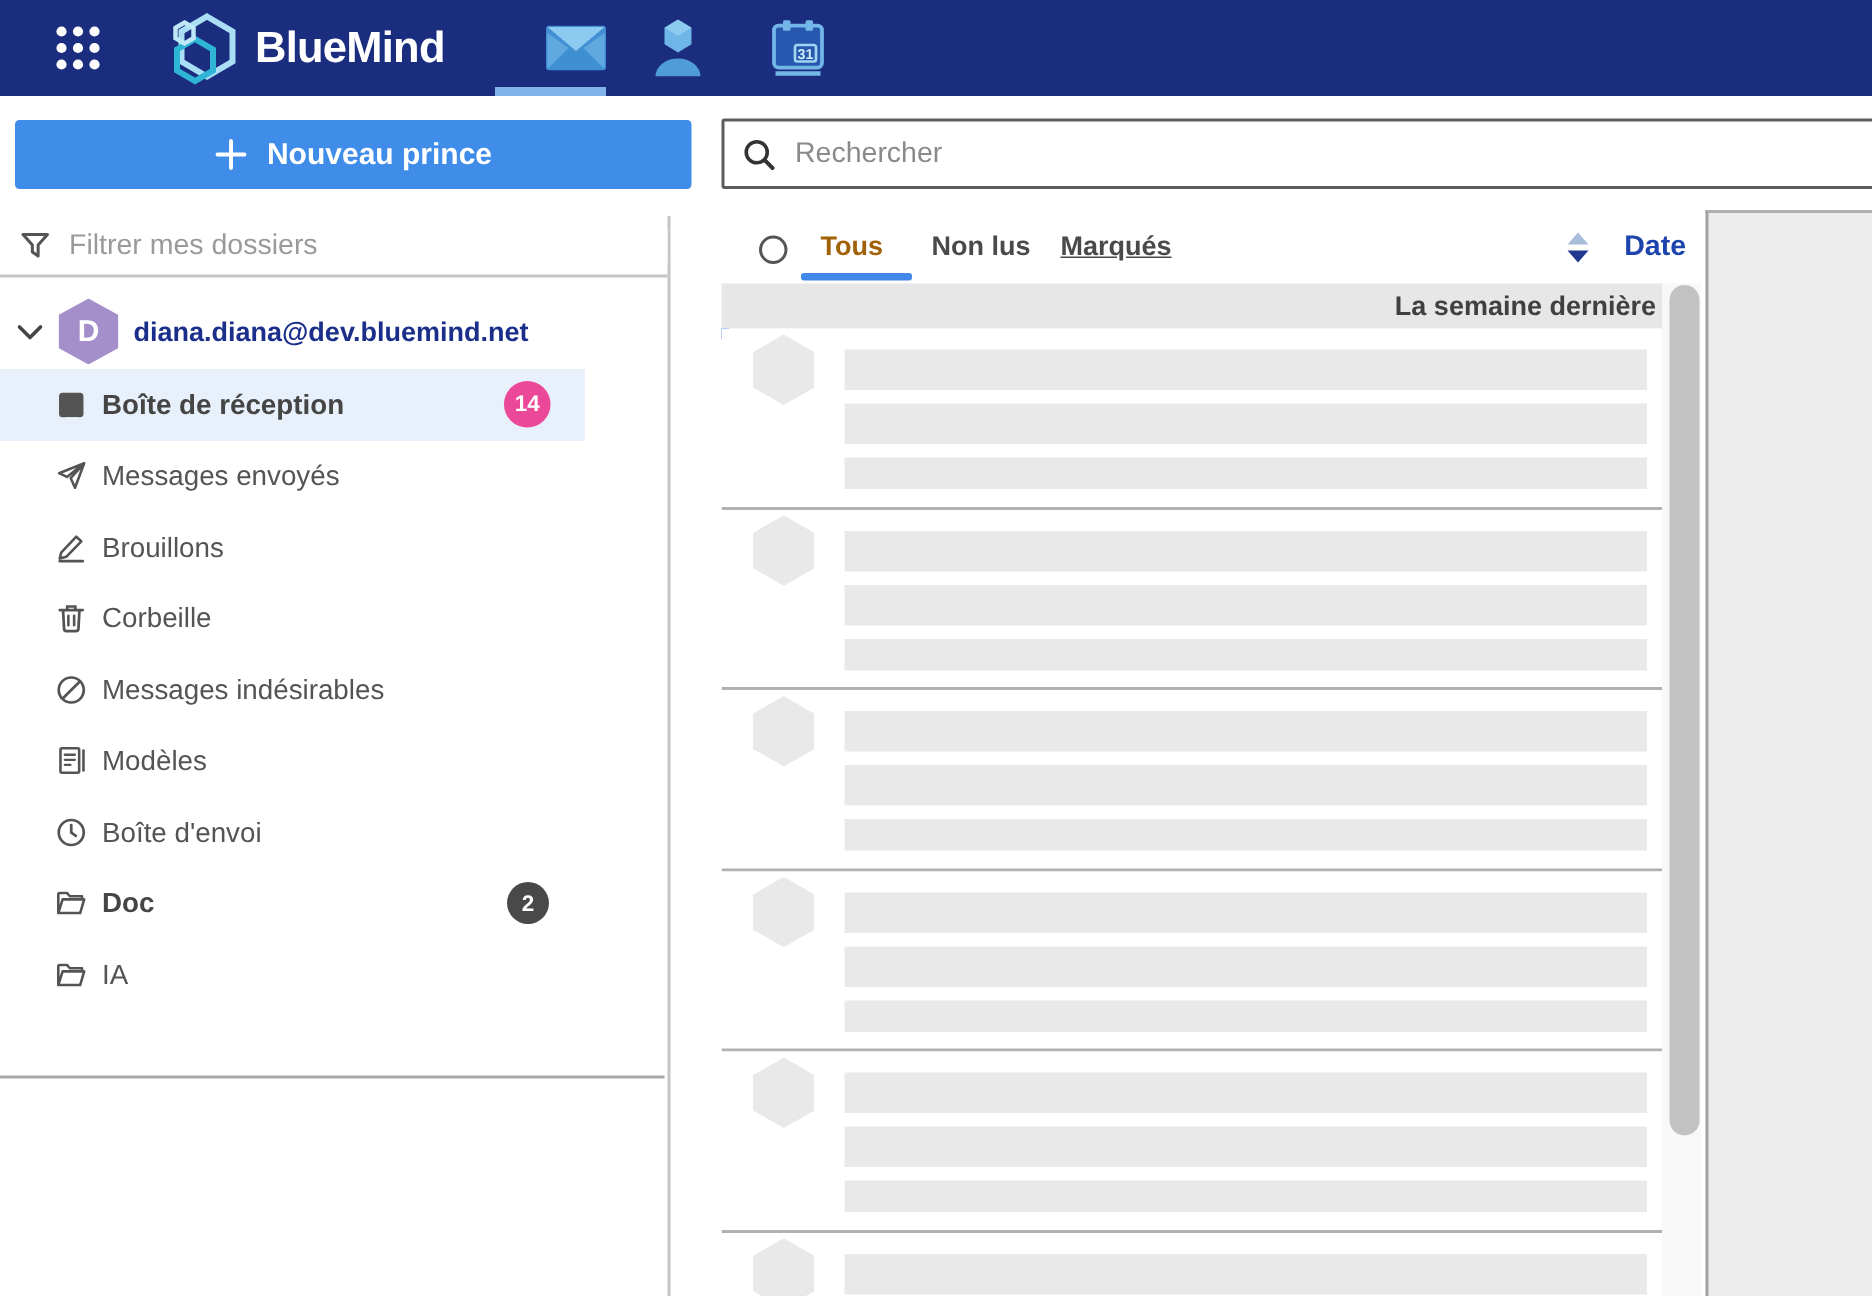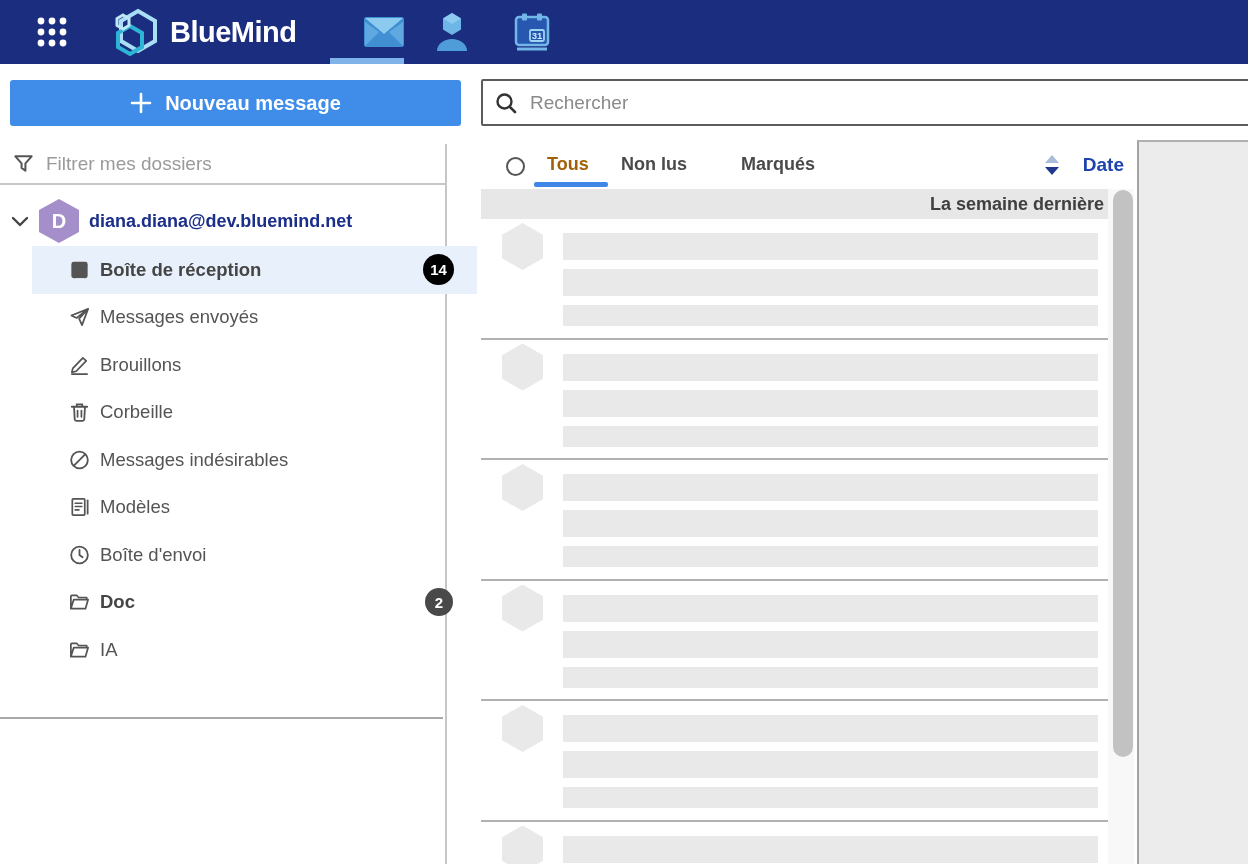--- a/index.html
+++ b/index.html
@@ -37,42 +37,42 @@
   #filter-input { border:none; outline:none; flex:1; font-size:19px; color:#0369a1;
     margin-left:11px; font-family:inherit; }
   #filter-input::placeholder { color:#9a9a9a; }
   #account-row { left:0; top:52px; width:445px; height:50px; display:flex; align-items:center; cursor:pointer; }
   #account-chevron { margin-left:8px; }
   #account-avatar { margin-left:7px; width:40px; height:44px; background:#a58fcb;
     clip-path:polygon(50% 0%,100% 25%,100% 75%,50% 100%,0% 75%,0% 25%);
     display:flex; align-items:center; justify-content:center; color:#fff; font-size:20px; font-weight:700; }
   #account-email { margin-left:10px; font-size:18px; font-weight:700; color:#1b2f8a; }
   #folders { left:0; top:102px; width:445px; }
-  .folder-row { position:relative; width:445px; height:47.5px; display:flex; align-items:center; cursor:pointer;margin-left:32px; }
+  .folder-row { position:relative; width:390px; height:47.5px; display:flex; align-items:center; cursor:pointer; }
   .folder-row.selected { background:#e8f1fb; }
   .folder-icon { position:absolute; left:36px; top:50%; transform:translateY(-50%); width:23px; height:23px; color:#545454; }
   .folder-label { position:absolute; left:68px; font-size:18.5px; color:#545454; white-space:nowrap; }
   .folder-label.bold { font-weight:700; color:#454545; }
   .badge { position:absolute; border-radius:50%; color:#fff; font-weight:700;
     display:flex; align-items:center; justify-content:center; }
-  .badge-blue { right:23px; width:31px; height:31px; background:#000000; font-size:15px; }
+  .badge-blue { right:23px; width:31px; height:31px; background:#ec4899; font-size:15px; }
   .badge-dark { right:24px; width:28px; height:28px; background:#494949; font-size:15px; }
   #new-folder-row { left:0; top:530px; width:445px; height:44px; display:flex; align-items:center; cursor:pointer; }
   #new-folder-label { margin-left:12px; font-size:19px; color:#6b6b6b; }
   #sidebar-bottom-divider { left:0; top:573px; width:443px; height:0; border-top:2px solid #a9a9a9; }
 
   
   #main-list { left:481px; top:144px; width:656px; height:720px; background:#fff; }
   #list-tabs { left:0; top:0; width:656px; height:45px; background:#fff; }
   #select-circle { left:25px; top:13px; width:19px; height:19px; border:2.6px solid #555;
     border-radius:50%; cursor:pointer; }
   .list-tab { top:10px; font-size:18px; font-weight:700; color:#4a4a4a; cursor:pointer; }
   #tab-tous { left:66px; color:#a16207; }
   #tab-nonlus { left:140px; }
-  #tab-marques { left:260px; }
+  #tab-marques { left:226px;text-decoration:underline; }
   #tab-tous-underline { left:53px; top:38px; width:74px; height:5px; background:#4187e8; border-radius:2px; }
   #sort-control { right:13px; top:10px; display:flex; align-items:center; gap:24px; cursor:pointer; }
   #sort-arrows { display:flex; flex-direction:column; gap:4px; }
   #sort-up { width:0; height:0; border-left:7px solid transparent; border-right:7px solid transparent;
     border-bottom:8px solid #a9bcd9; }
   #sort-down { width:0; height:0; border-left:7px solid transparent; border-right:7px solid transparent;
     border-top:8px solid #20398f; }
   #sort-label { font-size:19px; font-weight:700; color:#1d44ad; }
   #group-header { left:0; top:45px; width:627px; height:30px; background:#e7e7e7;
     font-size:18px; font-weight:700; color:#404040; text-align:right; line-height:30px; padding-right:4px; }
@@ -163,21 +163,21 @@
     </div>
   </div>
 
   <div id="toolbar" class="abs">
     <button id="new-msg-btn" class="abs">
       <span>
         <svg width="22" height="22" viewBox="0 0 22 22">
           <path d="M11 2v18 M2 11h18" stroke="#fff" stroke-width="2.6" stroke-linecap="round"></path>
         </svg>
       </span>
-      <span>Nouveau message</span>
+      <span>Nouveau prince</span>
     </button>
 
     <div id="search-box" class="abs">
       <span>
         <svg width="24" height="24" viewBox="0 0 24 24">
           <circle cx="10.5" cy="10.5" r="7" fill="none" stroke="#333" stroke-width="2.4"></circle>
           <path d="M15.8 15.8 L21 21" stroke="#333" stroke-width="2.6" stroke-linecap="round"></path>
         </svg>
       </span>
       <input id="search-input" type="text" placeholder="Rechercher" style="">

